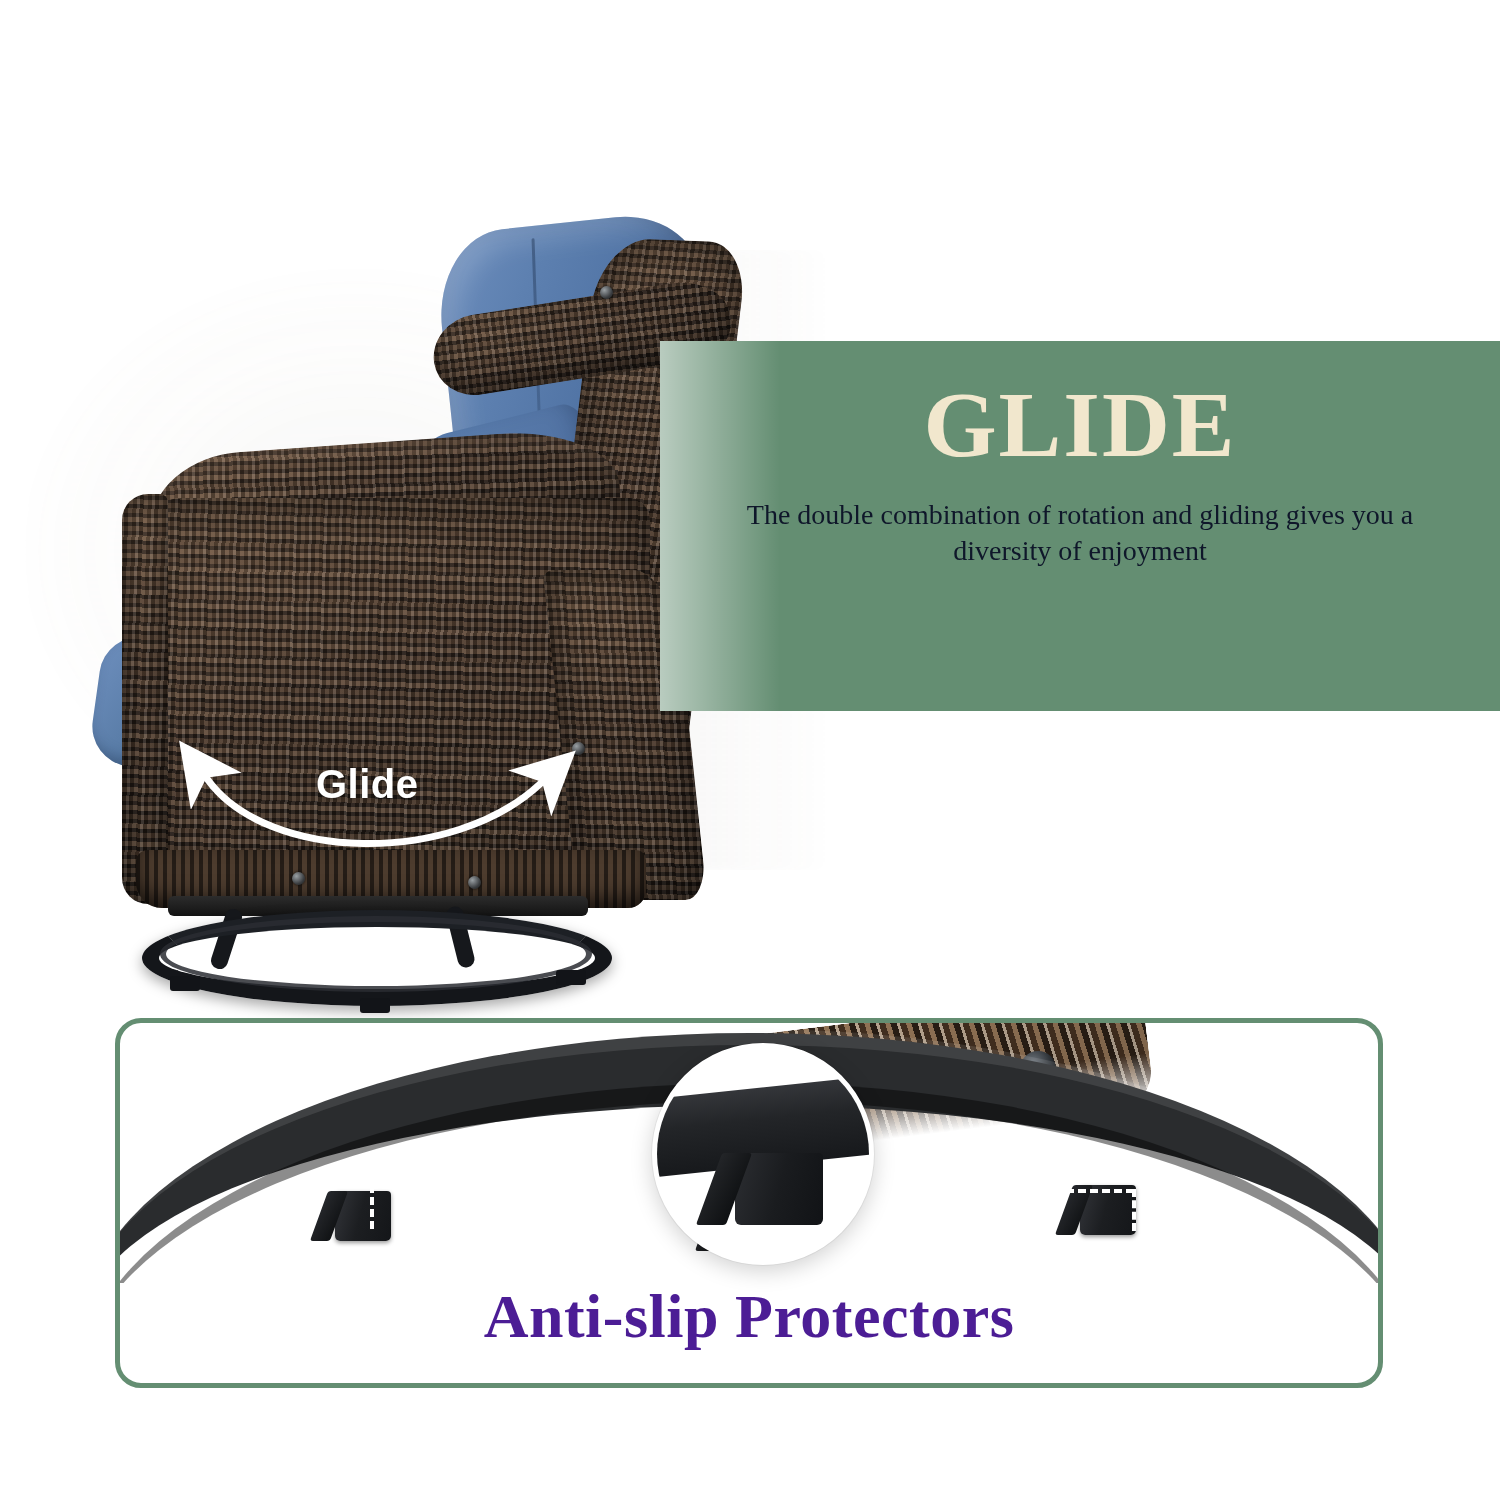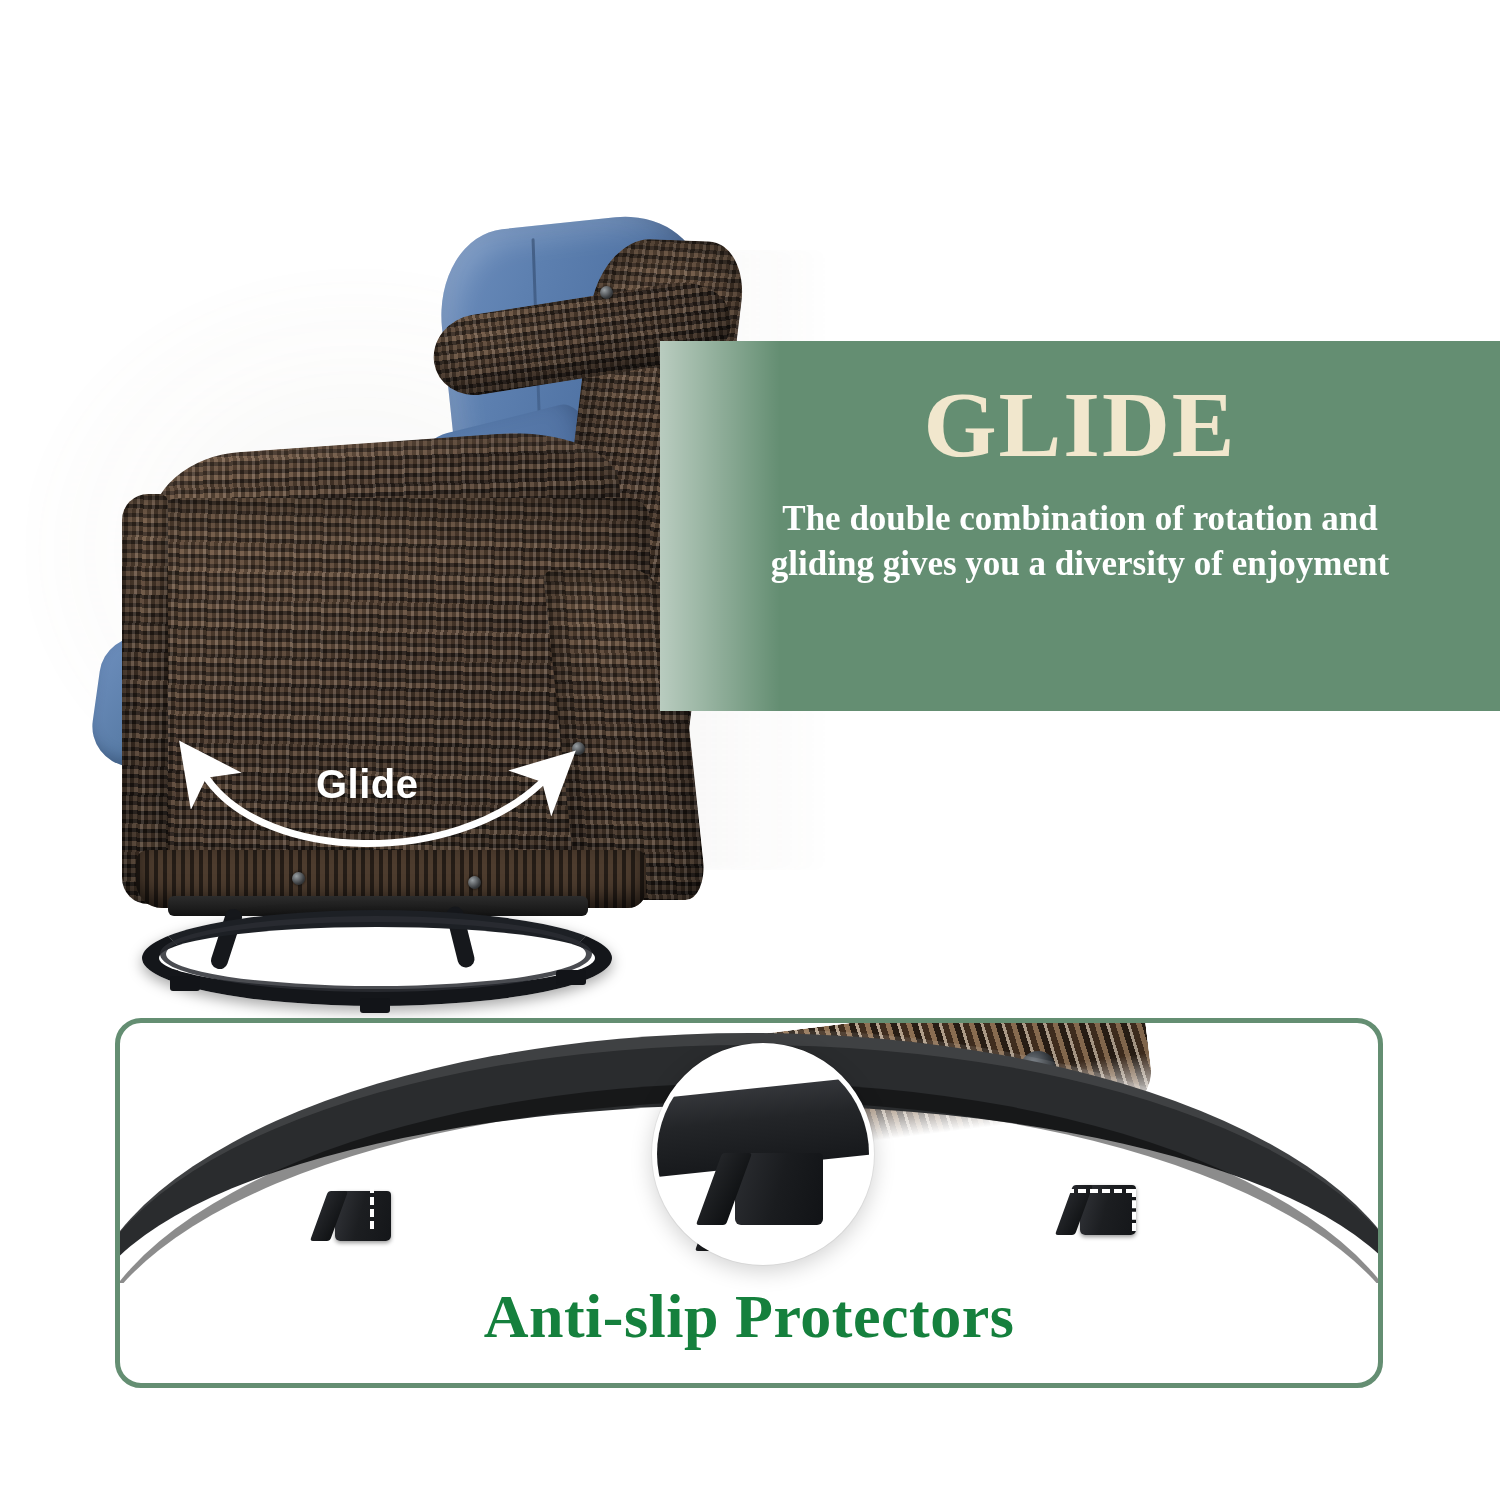--- a/index.html
+++ b/index.html
@@ -219,24 +219,24 @@
     font-family:"Liberation Serif", serif;
     font-weight:bold;
     font-size:94px;
     line-height:1;
     color:#f1e7cd;
     margin-top:36px;
     letter-spacing:2px;
   }
   .subcopy {
     font-family:"Liberation Serif", serif;
-    font-weight:bold;
-    font-size:35px;
+    font-weight:normal;
+    font-size:28px;
     line-height:1.28;
-    color:#ffffff;
+    color:#0f172a;
     margin-top:26px;
     padding:0 28px;
   }
 
   
   #detail-card {
     position:absolute; left:115px; top:1018px; width:1268px; height:370px;
     border:5px solid #648e72;
     border-radius:26px;
     background:#ffffff;
@@ -330,21 +330,21 @@
     transform:skewX(-20deg);
     border-radius:3px;
   }
 
   .detail-caption {
     position:absolute; left:0; top:258px; width:1258px;
     text-align:center;
     font-family:"Liberation Serif", serif;
     font-weight:bold;
     font-size:62px;
-    color:#15803d;
+    color:#4c1d95;
     letter-spacing:.5px;
   }
 </style>
 </head>
 <body>
 
 <div id="stage">
 
   <div id="hero-photo">
 

